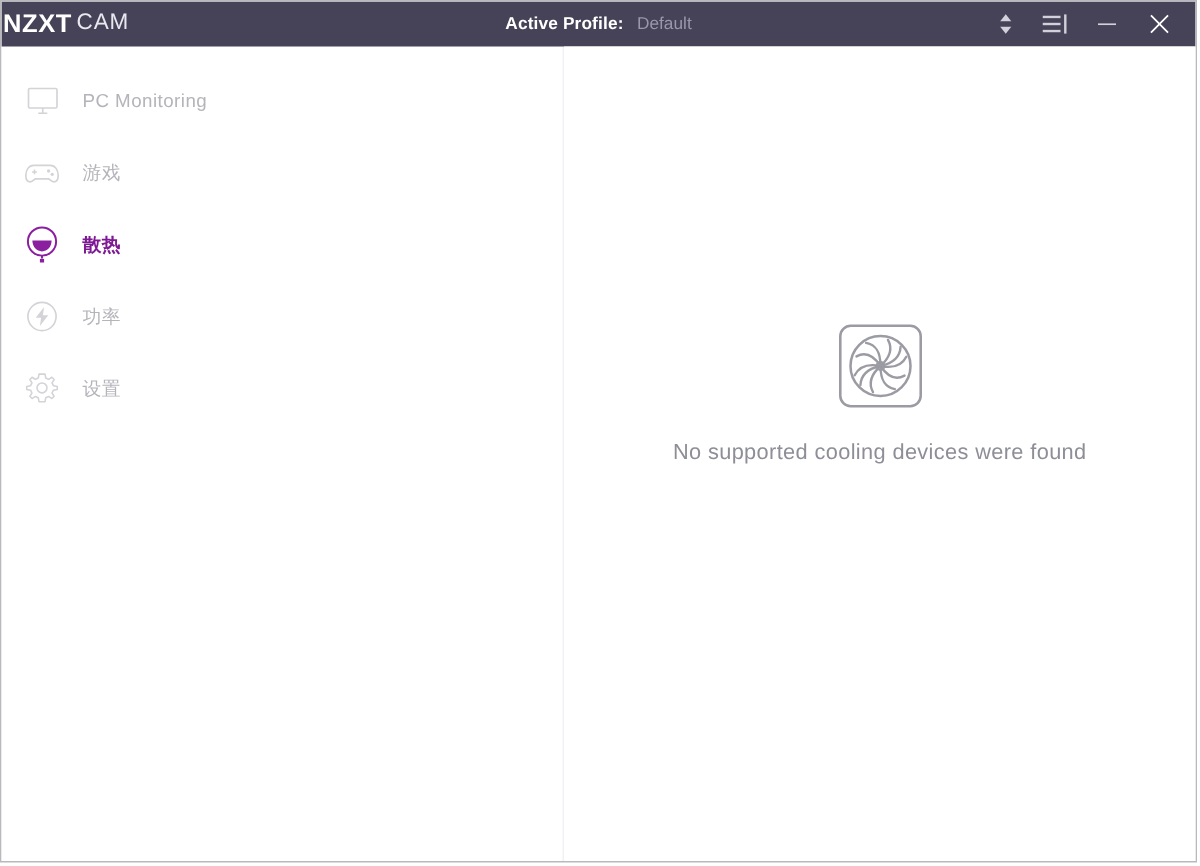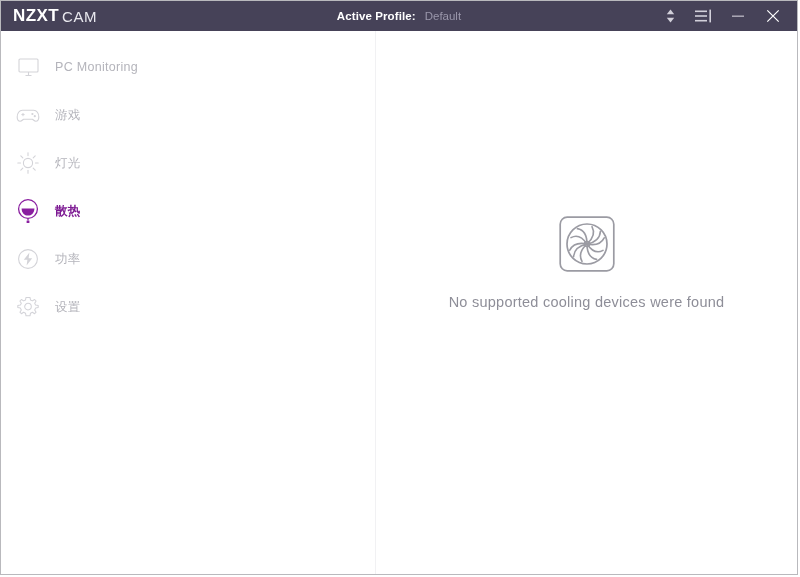--- a/index.html
+++ b/index.html
@@ -31,22 +31,22 @@
     height: 30px;
     min-height: 30px;
     background: #464258;
     display: flex;
     align-items: center;
     position: relative;
     color: #ffffff;
   }
   .logo {
     display: flex;
-    align-items: center;
-    padding-left: 12px;
+    align-items: flex-start;
+    padding-left: 1px;
     letter-spacing: 0.2px;
     user-select: none;
   }
   .logo-nzxt {
     font-size: 17px;
     font-weight: bold;
     color: #ffffff;
     letter-spacing: 0.4px;
   }
   .logo-cam {
@@ -251,38 +251,20 @@
           <svg width="24" height="17" viewBox="0 0 24 17">
             <path d="M6.4 3.2 C3.2 3.2, 1.2 6.4, 1.2 10 C1.2 12.6, 2.4 14.2, 4.2 14.2 C5.6 14.2, 6.4 13, 7.6 12.2 L16.4 12.2 C17.6 13, 18.4 14.2, 19.8 14.2 C21.6 14.2, 22.8 12.6, 22.8 10 C22.8 6.4, 20.8 3.2, 17.6 3.2 Z" stroke="currentColor" stroke-width="1.1" fill="none"></path>
             <path d="M5.4 7.6 L8.6 7.6 M7 6 L7 9.2" stroke="currentColor" stroke-width="1" fill="none"></path>
             <circle cx="16.4" cy="7" r="1.1" fill="currentColor"></circle>
             <circle cx="18.8" cy="9.2" r="1.1" fill="currentColor"></circle>
           </svg>
         </span>
         <span class="nav-label">游戏</span>
       </div>
 
-      <div class="nav-item">
-        <span class="nav-icon">
-          <svg width="22" height="22" viewBox="0 0 22 22">
-            <circle cx="11" cy="11" r="4.6" stroke="currentColor" stroke-width="1.1" fill="none"></circle>
-            <g stroke="currentColor" stroke-width="1.1" stroke-linecap="round">
-              <path d="M11 0.8 L11 3.6"></path>
-              <path d="M11 18.4 L11 21.2"></path>
-              <path d="M0.8 11 L3.6 11"></path>
-              <path d="M18.4 11 L21.2 11"></path>
-              <path d="M3.8 3.8 L5.8 5.8"></path>
-              <path d="M16.2 16.2 L18.2 18.2"></path>
-              <path d="M18.2 3.8 L16.2 5.8"></path>
-              <path d="M5.8 16.2 L3.8 18.2"></path>
-            </g>
-          </svg>
-        </span>
-        <span class="nav-label">灯光</span>
-      </div>
 
 
       <div class="nav-item active">
         <span class="nav-icon">
           <svg width="24" height="26" viewBox="0 0 24 26">
             <circle cx="12" cy="11" r="9.4" stroke="currentColor" stroke-width="1.3" fill="none"></circle>
             <path d="M5.6 10.4 L18.4 10.4 C18.4 14.6, 15.6 17.6, 12 17.6 C8.4 17.6, 5.6 14.6, 5.6 10.4 Z" fill="currentColor"></path>
             <path d="M12 20.4 L12 22.4" stroke="currentColor" stroke-width="1.3" fill="none"></path>
             <rect x="10.6" y="22.6" width="2.8" height="2.4" fill="currentColor"></rect>
           </svg>

